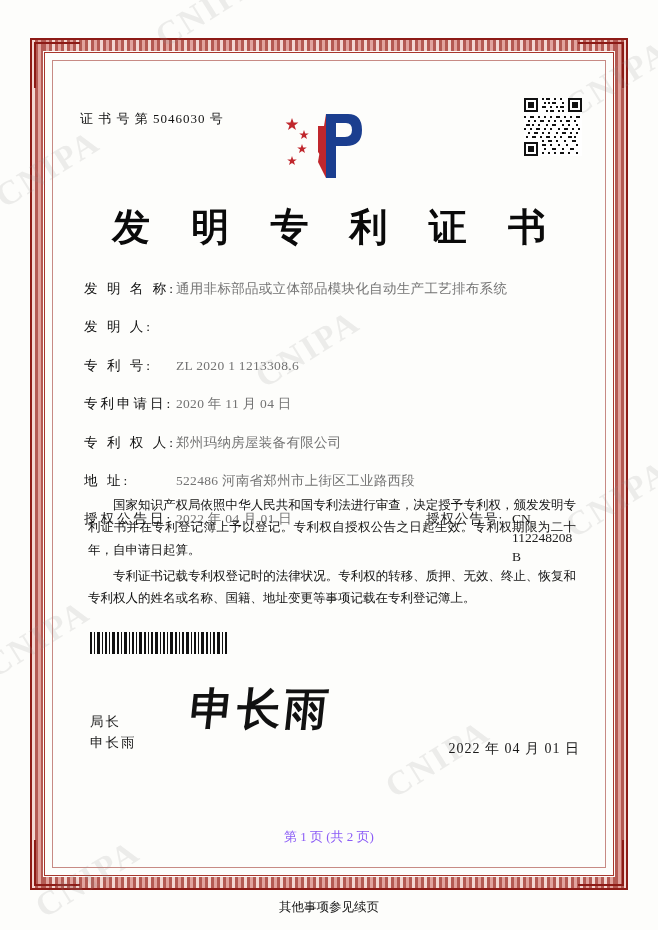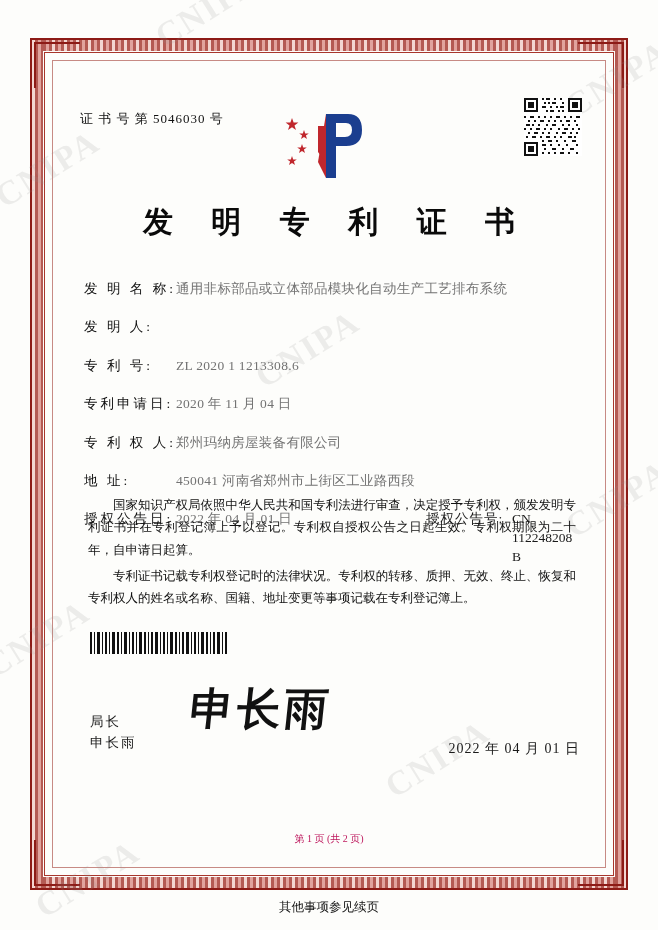--- a/index.html
+++ b/index.html
@@ -135,21 +135,21 @@
     width: 110px;
     height: 72px;
   }
 
   .title {
     position: absolute;
     left: 0;
     right: 0;
     top: 130px;
     text-align: center;
-    font-size: 30px;
+    font-size: 38px;
     font-weight: bold;
     letter-spacing: 14px;
     text-indent: 14px;
     color: #0a0a0a;
     font-family: "DejaVu Serif", "Liberation Serif", serif;
   }
 
   .fields {
     position: absolute;
     left: 22px;
@@ -228,22 +228,22 @@
     top: 668px;
     font-size: 14px;
     letter-spacing: 1px;
   }
   .page-no {
     position: absolute;
     left: 0;
     right: 0;
     bottom: 12px;
     text-align: center;
-    font-size: 10px;
-    color: #be185d;
+    font-size: 13px;
+    color: #8b5cf6;
   }
 
   .footnote {
     position: absolute;
     left: 0;
     right: 0;
     bottom: 14px;
     text-align: center;
     font-size: 12.5px;
     color: #111;
@@ -410,21 +410,21 @@
       <div class="row">
         <div class="lbl">专利申请日:</div>
         <div class="val">2020 年 11 月 04 日</div>
       </div>
       <div class="row">
         <div class="lbl">专 利 权 人:</div>
         <div class="val">郑州玛纳房屋装备有限公司</div>
       </div>
       <div class="row">
         <div class="lbl">地 址:</div>
-        <div class="val">450041 河南省郑州市上街区工业路西段</div>
+        <div class="val">522486 河南省郑州市上街区工业路西段</div>
       </div>
       <div class="row split">
         <div class="lbl">授权公告日:</div>
         <div class="val">2022 年 04 月 01 日</div>
         <div class="lbl2">授权公告号:</div>
         <div class="val2">CN 112248208 B</div>
       </div>
     </div>
 
     <div class="para">

